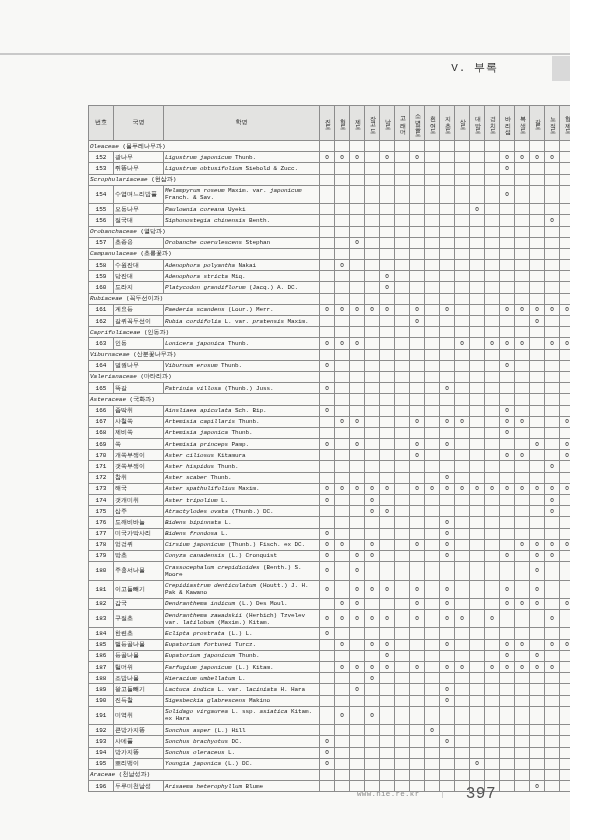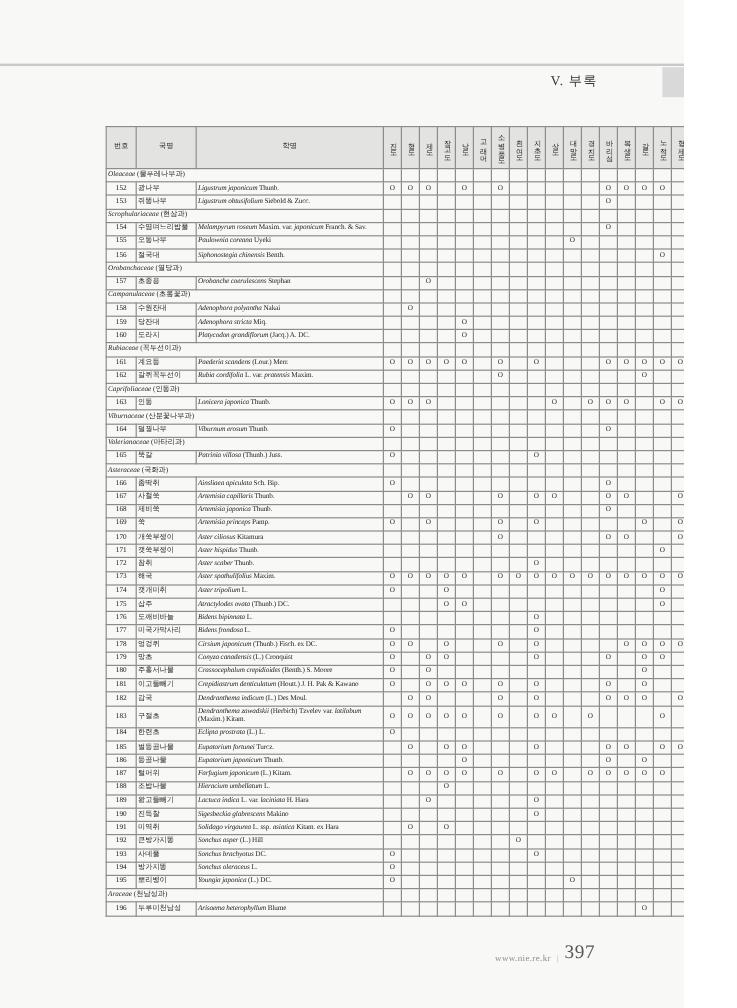--- a/index.html
+++ b/index.html
@@ -1,42 +1,42 @@
 <!DOCTYPE html>
 <html style="--page_bg: #f8f8f6; --header_cell_bg: #e3e3e1; --table_border: #8c8c8c; --edge_tab: #d9d9d9; --rule: #c9c9c9;"><head>
 <meta charset="utf-8">
 <style>
   :root{
     --page_bg:#f8f8f6; --header_cell_bg:#e3e3e1; --table_border:#8c8c8c;
     --edge_tab:#d9d9d9; --rule:#c9c9c9;
   }
   html,body{margin:0;padding:0;}
   .page{position:relative;width:570px;height:840px;background:var(--page_bg);
-        font-family:Liberation Serif, serif;color:#222;overflow:hidden;}
+        font-family:Liberation Mono, monospace;color:#222;overflow:hidden;}
   .top-rule{position:absolute;left:0;top:53px;width:614px;height:2px;background:var(--rule);}
   .section-header{position:absolute;top:60px;right:72px;font-size:11px;color:#333;letter-spacing:1px;}
   .edge-tab{position:absolute;top:56px;left:552px;width:62px;height:25px;background:var(--edge_tab);}
   table.species{position:absolute;left:88px;top:105px;width:446px;border-collapse:collapse;
         table-layout:fixed;background:transparent;}
   table.species th,table.species td{border:1px solid var(--table_border);padding:1.5px 1px;
         font-size:6px;line-height:1.2;overflow:hidden;vertical-align:middle;}
   table.species th{background:var(--header_cell_bg);font-weight:normal;text-align:center;height:31px;}
   .c-no{width:22px;} .c-kr{width:47px;} .c-sci{width:153px;} .c-isl{width:12px;} .c-bi{width:16px;}
   th.h-text{font-size:6.5px;}
   .vert{writing-mode:vertical-rl;text-orientation:upright;font-size:6px;line-height:1;
         letter-spacing:0.5px;display:inline-block;}
   td.no{text-align:center;color:#111;}
   td.kr{text-align:left;padding-left:3px;font-size:6.3px;}
   td.sci{text-align:left;padding-left:3px;letter-spacing:-0.1px;white-space:normal;}
   td.sci i{font-style:italic;}
   td.mark{text-align:center;}
   td.remark{text-align:center;}
   td.family{text-align:left;padding-left:10px;font-size:6.3px;}
   td.family i{font-style:italic;}
-  .footer{position:absolute;top:785px;right:74px;display:flex;align-items:flex-end;gap:5px;}
+  .footer{position:absolute;top:785px;right:74px;display:flex;align-items:center;gap:21px;}
   .footer .site{font-size:7.5px;color:#8d8d8d;letter-spacing:0.3px;}
   .footer .sep{font-size:7px;color:#b5b5b5;}
   .footer .pagenum{font-size:16px;color:#555;letter-spacing:0.5px;}
 </style>
 </head>
 <body>
 
 <div class="page">
   <div class="top-rule"></div>
   <div class="section-header">V. 부록</div>

